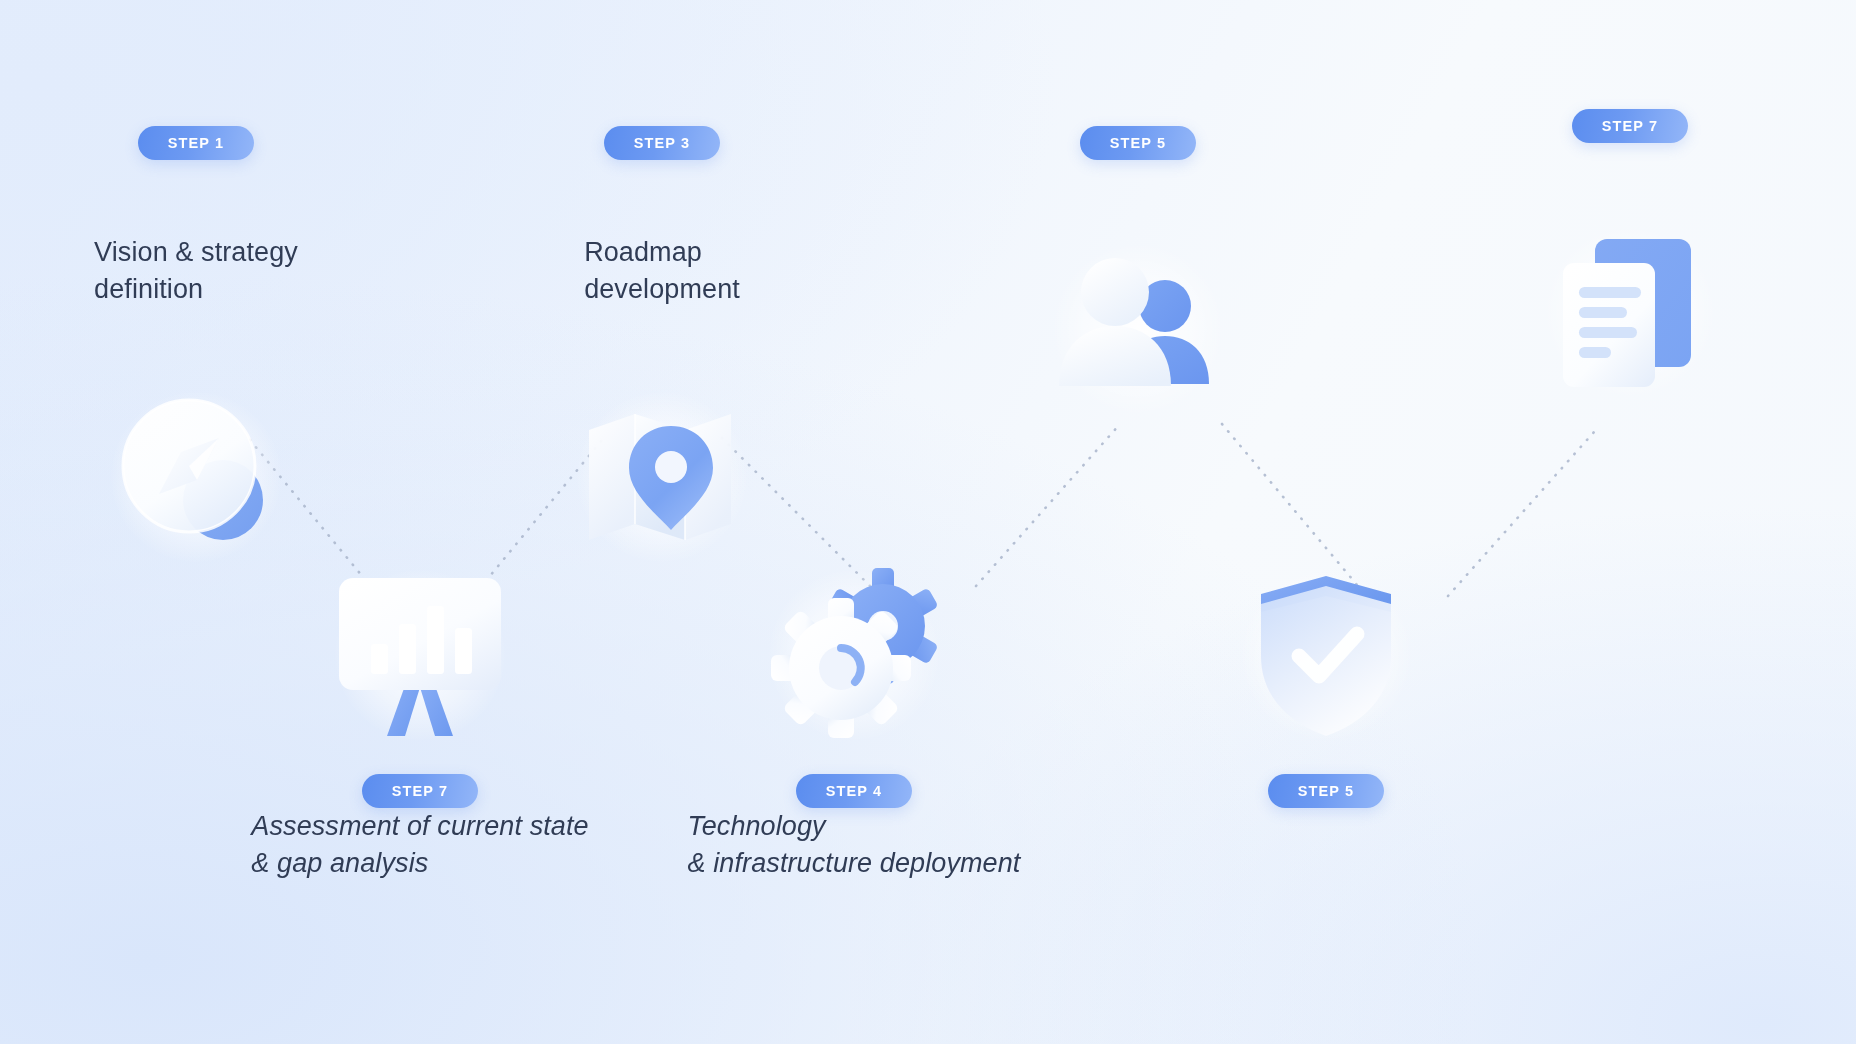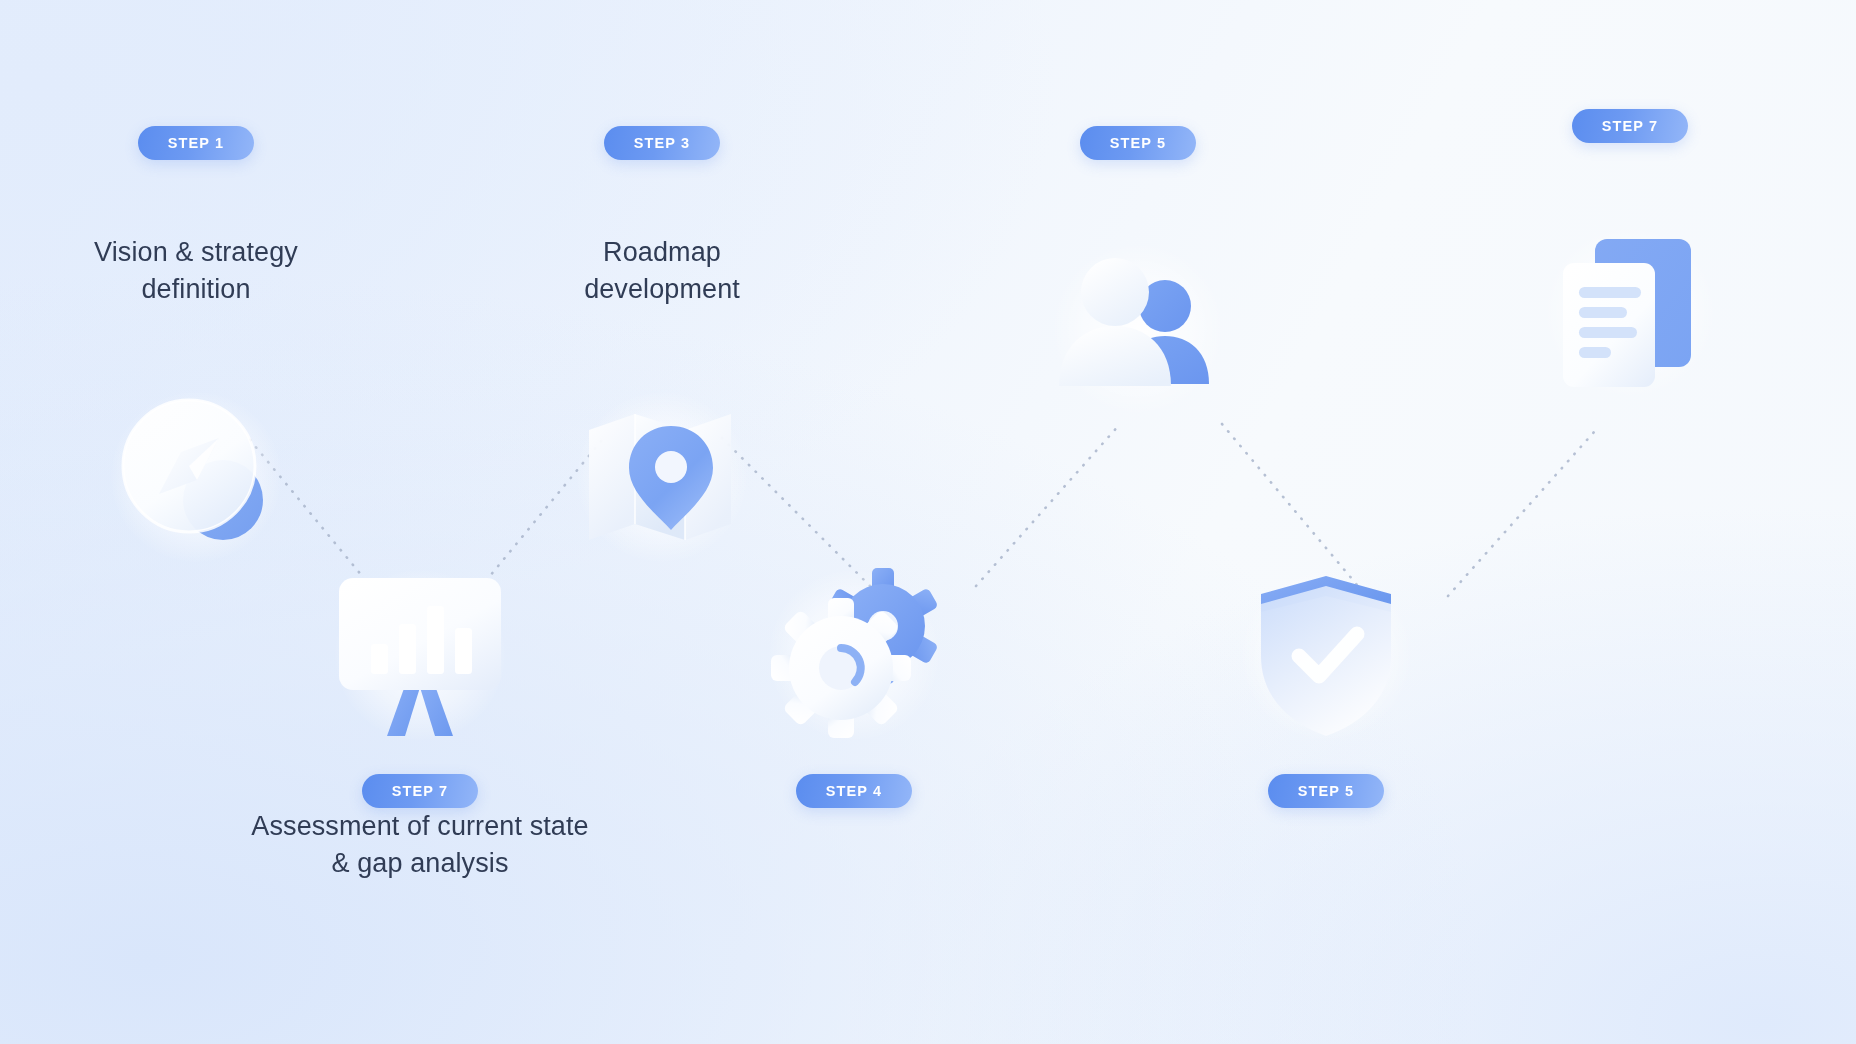--- a/index.html
+++ b/index.html
@@ -55,25 +55,25 @@
     box-shadow:0 4px 14px rgba(96,140,235,.22);
     flex:none;
   }
 
   .heading{
     margin-top:26px;
     color:#303c55;
     font-size:27px;
     line-height:37px;
     font-weight:normal;
-    text-align:center;
+    text-align:left;
     white-space:pre-line;
     letter-spacing:.1px;
   }
-  .step.bottom .heading{ margin-top:0; margin-bottom:24px; }
+  .step.bottom .heading{ margin-top:0; margin-bottom:24px;font-style:italic; }
 
   .icon-wrap{
     position:relative;
     width:190px; height:190px;
     display:flex; align-items:center; justify-content:center;
     margin-top:26px;
     flex:none;
   }
   .step.bottom .icon-wrap{ margin-top:0; margin-bottom:24px; }
 
@@ -253,20 +253,22 @@
           <rect x="46" y="84" width="17" height="30" rx="3.5"></rect>
           <rect x="74" y="64" width="17" height="50" rx="3.5"></rect>
           <rect x="102" y="46" width="17" height="68" rx="3.5"></rect>
           <rect x="130" y="68" width="17" height="46" rx="3.5"></rect>
         </g>
       </svg>
     </div>
   </div>
 
   <div class="step bottom" id="step4">
+    <div class="heading">Technology
+&amp; infrastructure deployment</div>
     <div class="badge">STEP 4</div>
     <div class="icon-wrap">
       <div class="glow"></div>
       <svg width="190" height="190" viewBox="0 0 190 190">
         <defs>
           <linearGradient id="gearBlue" x1="0" y1="0" x2="1" y2="1">
             <stop offset="0%" stop-color="#8cb0f6"></stop>
               <stop offset="100%" stop-color="#6b96ef"></stop>
           </linearGradient>
           <linearGradient id="gearWhite" x1="0.15" y1="0" x2="0.85" y2="1">

